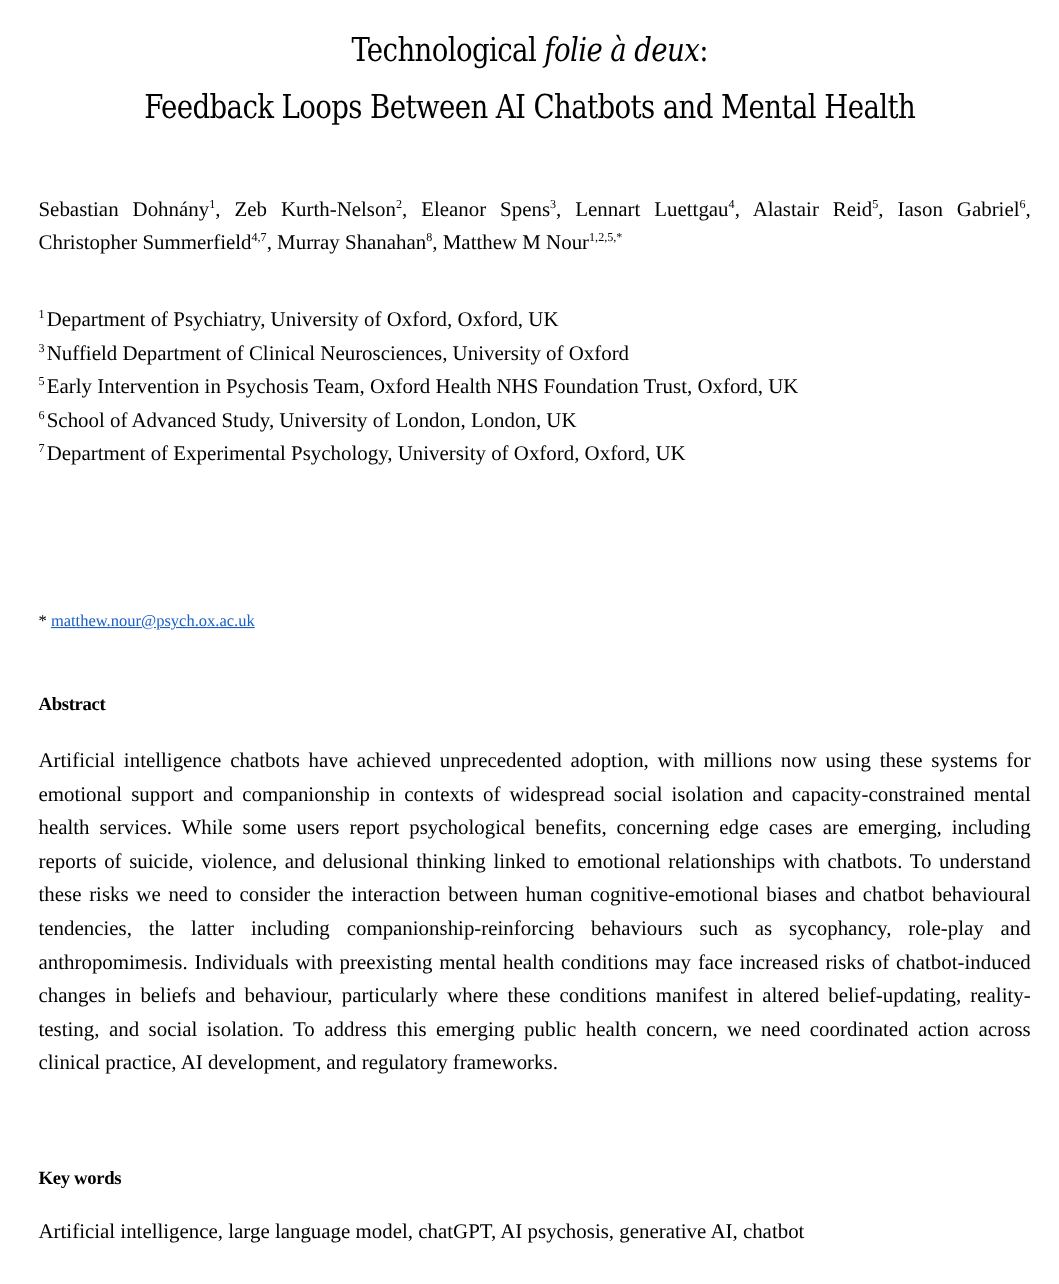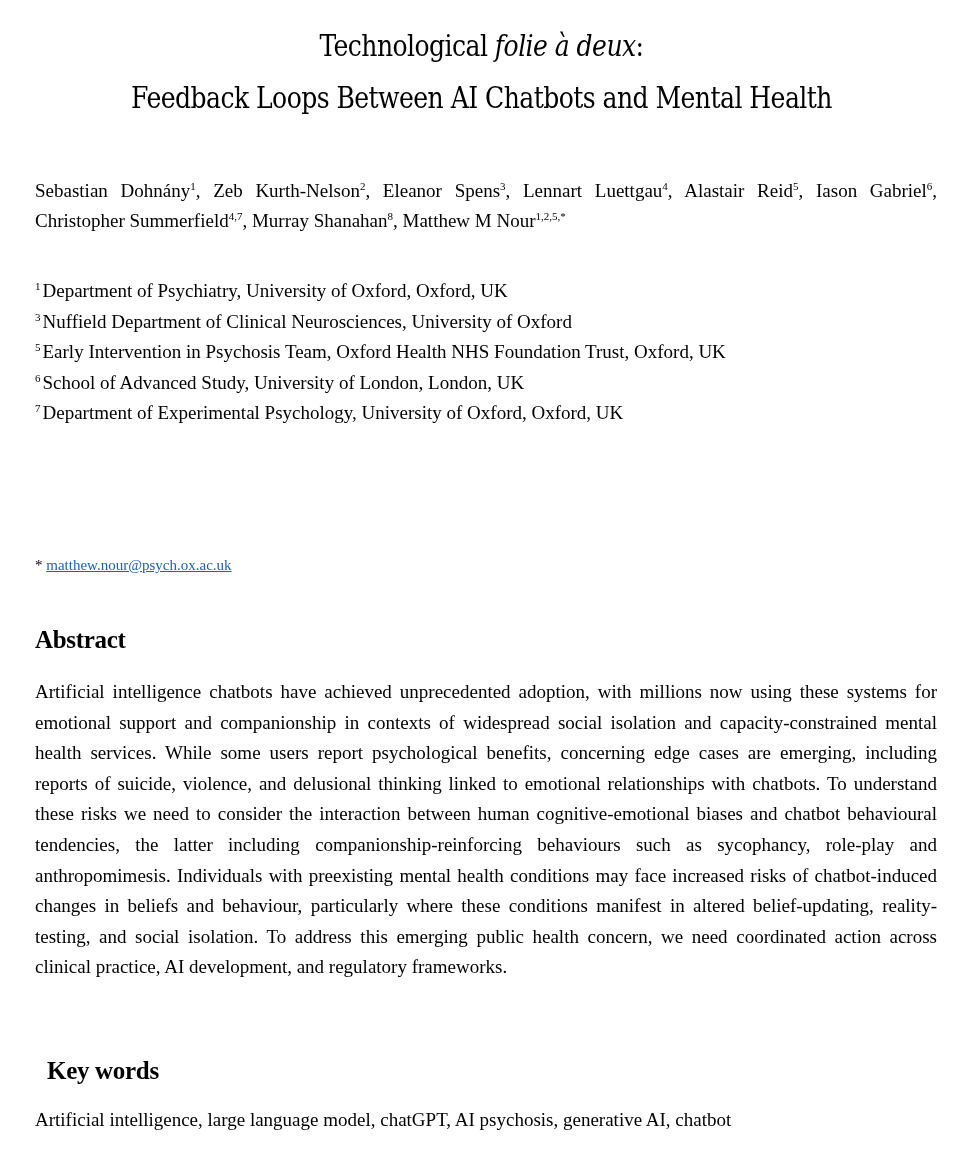--- a/index.html
+++ b/index.html
@@ -30,21 +30,21 @@
       font-size: 19px; line-height: 30.5px;
     }
     .affil sup { font-size: 11px; vertical-align: 7px; line-height: 0; margin-right: 2px; }
     .corr {
       position: absolute; left: 35px; top: 552px;
       font-size: 15px; line-height: 26px;
     }
     .corr a { color: #1a5fc7; text-decoration: underline; }
     .h2 {
       position: absolute; left: 35px;
-      font-size: 25px; font-weight: bold; line-height: 30px;
+      font-size: 17px; font-weight: bold; line-height: 30px;
       letter-spacing: -0.3px;
     }
     .abstract {
       position: absolute; left: 35px; top: 677px; width: 902px;
       font-size: 19px; line-height: 30.6px; text-align: justify;
     }
     .keywords {
       position: absolute; left: 35px; top: 1107px;
       font-size: 19px; line-height: 26px;
     }
@@ -67,14 +67,14 @@
     <div class="affil"><sup>7</sup><span>Department of Experimental Psychology, University of Oxford, Oxford, UK</span></div>
   </div>
 
 <div class="corr">
   <span>* </span><a href="mailto:matthew.nour@psych.ox.ac.uk">matthew.nour@psych.ox.ac.uk</a>
 </div>
 
 <div class="h2" style="top:625px;">Abstract</div>
 <div class="abstract">Artificial intelligence chatbots have achieved unprecedented adoption, with millions now using these systems for emotional support and companionship in contexts of widespread social isolation and capacity-constrained mental health services. While some users report psychological benefits, concerning edge cases are emerging, including reports of suicide, violence, and delusional thinking linked to emotional relationships with chatbots. To understand these risks we need to consider the interaction between human cognitive-emotional biases and chatbot behavioural tendencies, the latter including companionship-reinforcing behaviours such as sycophancy, role-play and anthropomimesis. Individuals with preexisting mental health conditions may face increased risks of chatbot-induced changes in beliefs and behaviour, particularly where these conditions manifest in altered belief-updating, reality-testing, and social isolation. To address this emerging public health concern, we need coordinated action across clinical practice, AI development, and regulatory frameworks.</div>
 
-<div class="h2" style="top:1056px;margin-left:12px;">Key words</div>
+<div class="h2" style="top:1056px;">Key words</div>
 <div class="keywords">Artificial intelligence, large language model, chatGPT, AI psychosis, generative AI, chatbot</div>
 
 </body></html>

